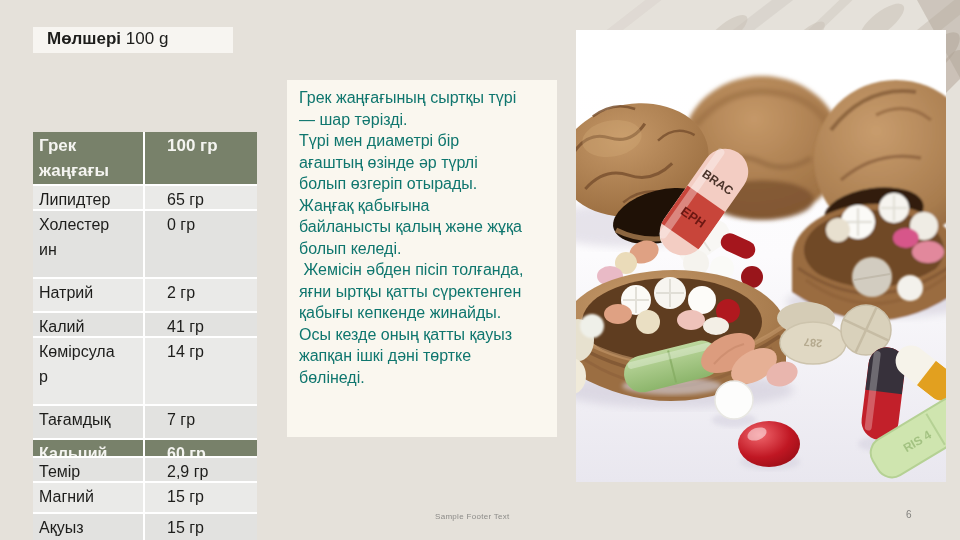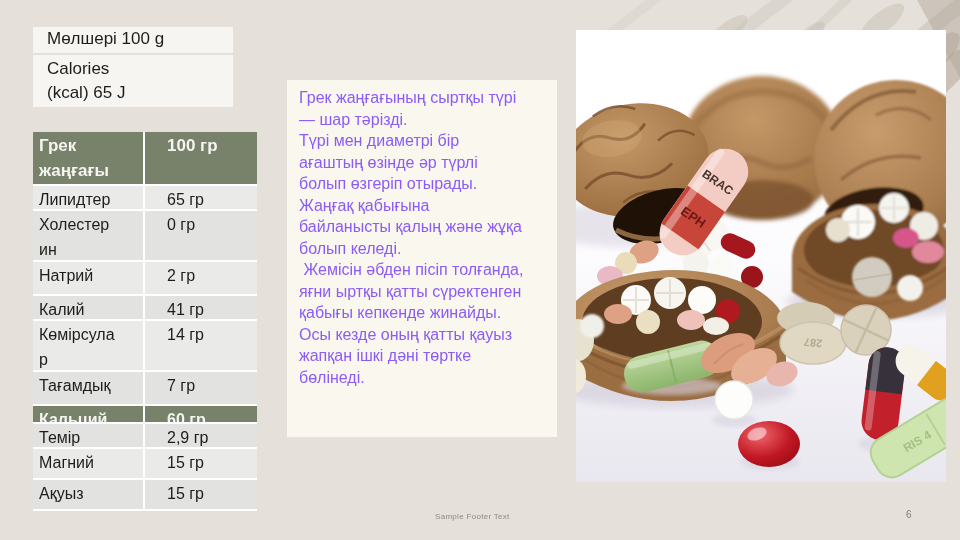--- a/index.html
+++ b/index.html
@@ -5,41 +5,41 @@
   html,body{margin:0;padding:0;background:#cfccc5;}
   .slide{position:relative;width:960px;height:540px;background:#e5e1da;overflow:hidden;
          font-family:"Liberation Sans",sans-serif;}
   .abs{position:absolute;}
   
   #decor{left:552px;top:0;}
   
   .info-box{left:33px;top:27px;width:200px;height:26px;background:#f7f5f1;
             font-size:17px;color:#1d1d1b;padding:2px 0 0 14px;box-sizing:border-box;}
   #info2{top:55px;height:52px;line-height:24px;}
-  .info-label{font-weight:normal;}
+  .info-label{font-weight:bold;}
   #info2 .info-value{display:block;}
   
   #nut-table{left:33px;top:88px;width:224px;background:#ffffff;padding:0 0 2px 0;
              font-size:16px;line-height:25px;color:#1d1d1b;margin-top:44px;}
   .t-row{display:flex;margin-top:2px;}
   .t-row:first-child{margin-top:0;}
   .cell{box-sizing:border-box;overflow:hidden;}
   .c1{width:110px;padding:1px 6px 0 6px;white-space:pre-line;}
   .c2{width:112px;padding:1px 0 0 22px;margin-left:2px;}
   .hdr{height:52px;}
   .hdr .cell{font-size:17px;}
-  .h25{height:23px}.h53{height:49px}.h26{height:32px}.h32{height:32px}
+  .h25{height:23px}.h53{height:66px}.h26{height:32px}.h32{height:32px}
   .h24{height:16px}.h29{height:29px}
   .bgA .cell{background:#eaeae8;}
   .bgB .cell{background:#e2e2e0;}
   .green .cell{background:#78816a;color:#f4f4f0;font-weight:bold;}
   
   #textbox{left:287px;top:80px;width:270px;height:357px;background:#faf7ef;
            box-sizing:border-box;padding:7px 12px;font-size:16px;line-height:21.5px;
-           color:#8b5cf6;white-space:pre-line;}
+           color:#0f766e;white-space:pre-line;}
   
   #photo{left:576px;top:30px;}
   svg text{font-family:"Liberation Sans",sans-serif;}
   
   #footer-text{left:435px;top:512px;font-size:8px;color:#8c8b88;letter-spacing:.3px;text-align:center;}
   #page-num{left:906px;top:509px;font-size:10px;color:#82817e;}
 </style>
 </head>
 <body>
 
@@ -58,24 +58,20 @@
       <ellipse cx="255" cy="38" rx="23" ry="8" transform="rotate(-42 255 38)"></ellipse>
       <ellipse cx="330" cy="22" rx="27" ry="10" transform="rotate(-38 330 22)"></ellipse>
       <ellipse cx="385" cy="55" rx="30" ry="12" transform="rotate(-45 385 55)" fill="#b2a597"></ellipse>
     </g>
     <path d="M365,0 H408 V78 Z" fill="#b0a396" opacity=".45"></path>
   </svg>
 
   <div id="info1" class="abs info-box">
     <span class="info-label">Мөлшері</span>
     <span class="info-value">100 g</span>
-  </div>
-  <div id="info2" class="abs info-box">
-    <span class="info-label">Calories</span>
-    <span class="info-value">(kcal) 65 J</span>
   </div>
 
   <div id="nut-table" class="abs">
     <div class="t-row hdr green">
       <div class="cell c1">Грек
 жаңғағы</div>
       <div class="cell c2">100 гр</div>
     </div>
     <div class="t-row h25 bgA">
       <div class="cell c1">Липидтер</div>

